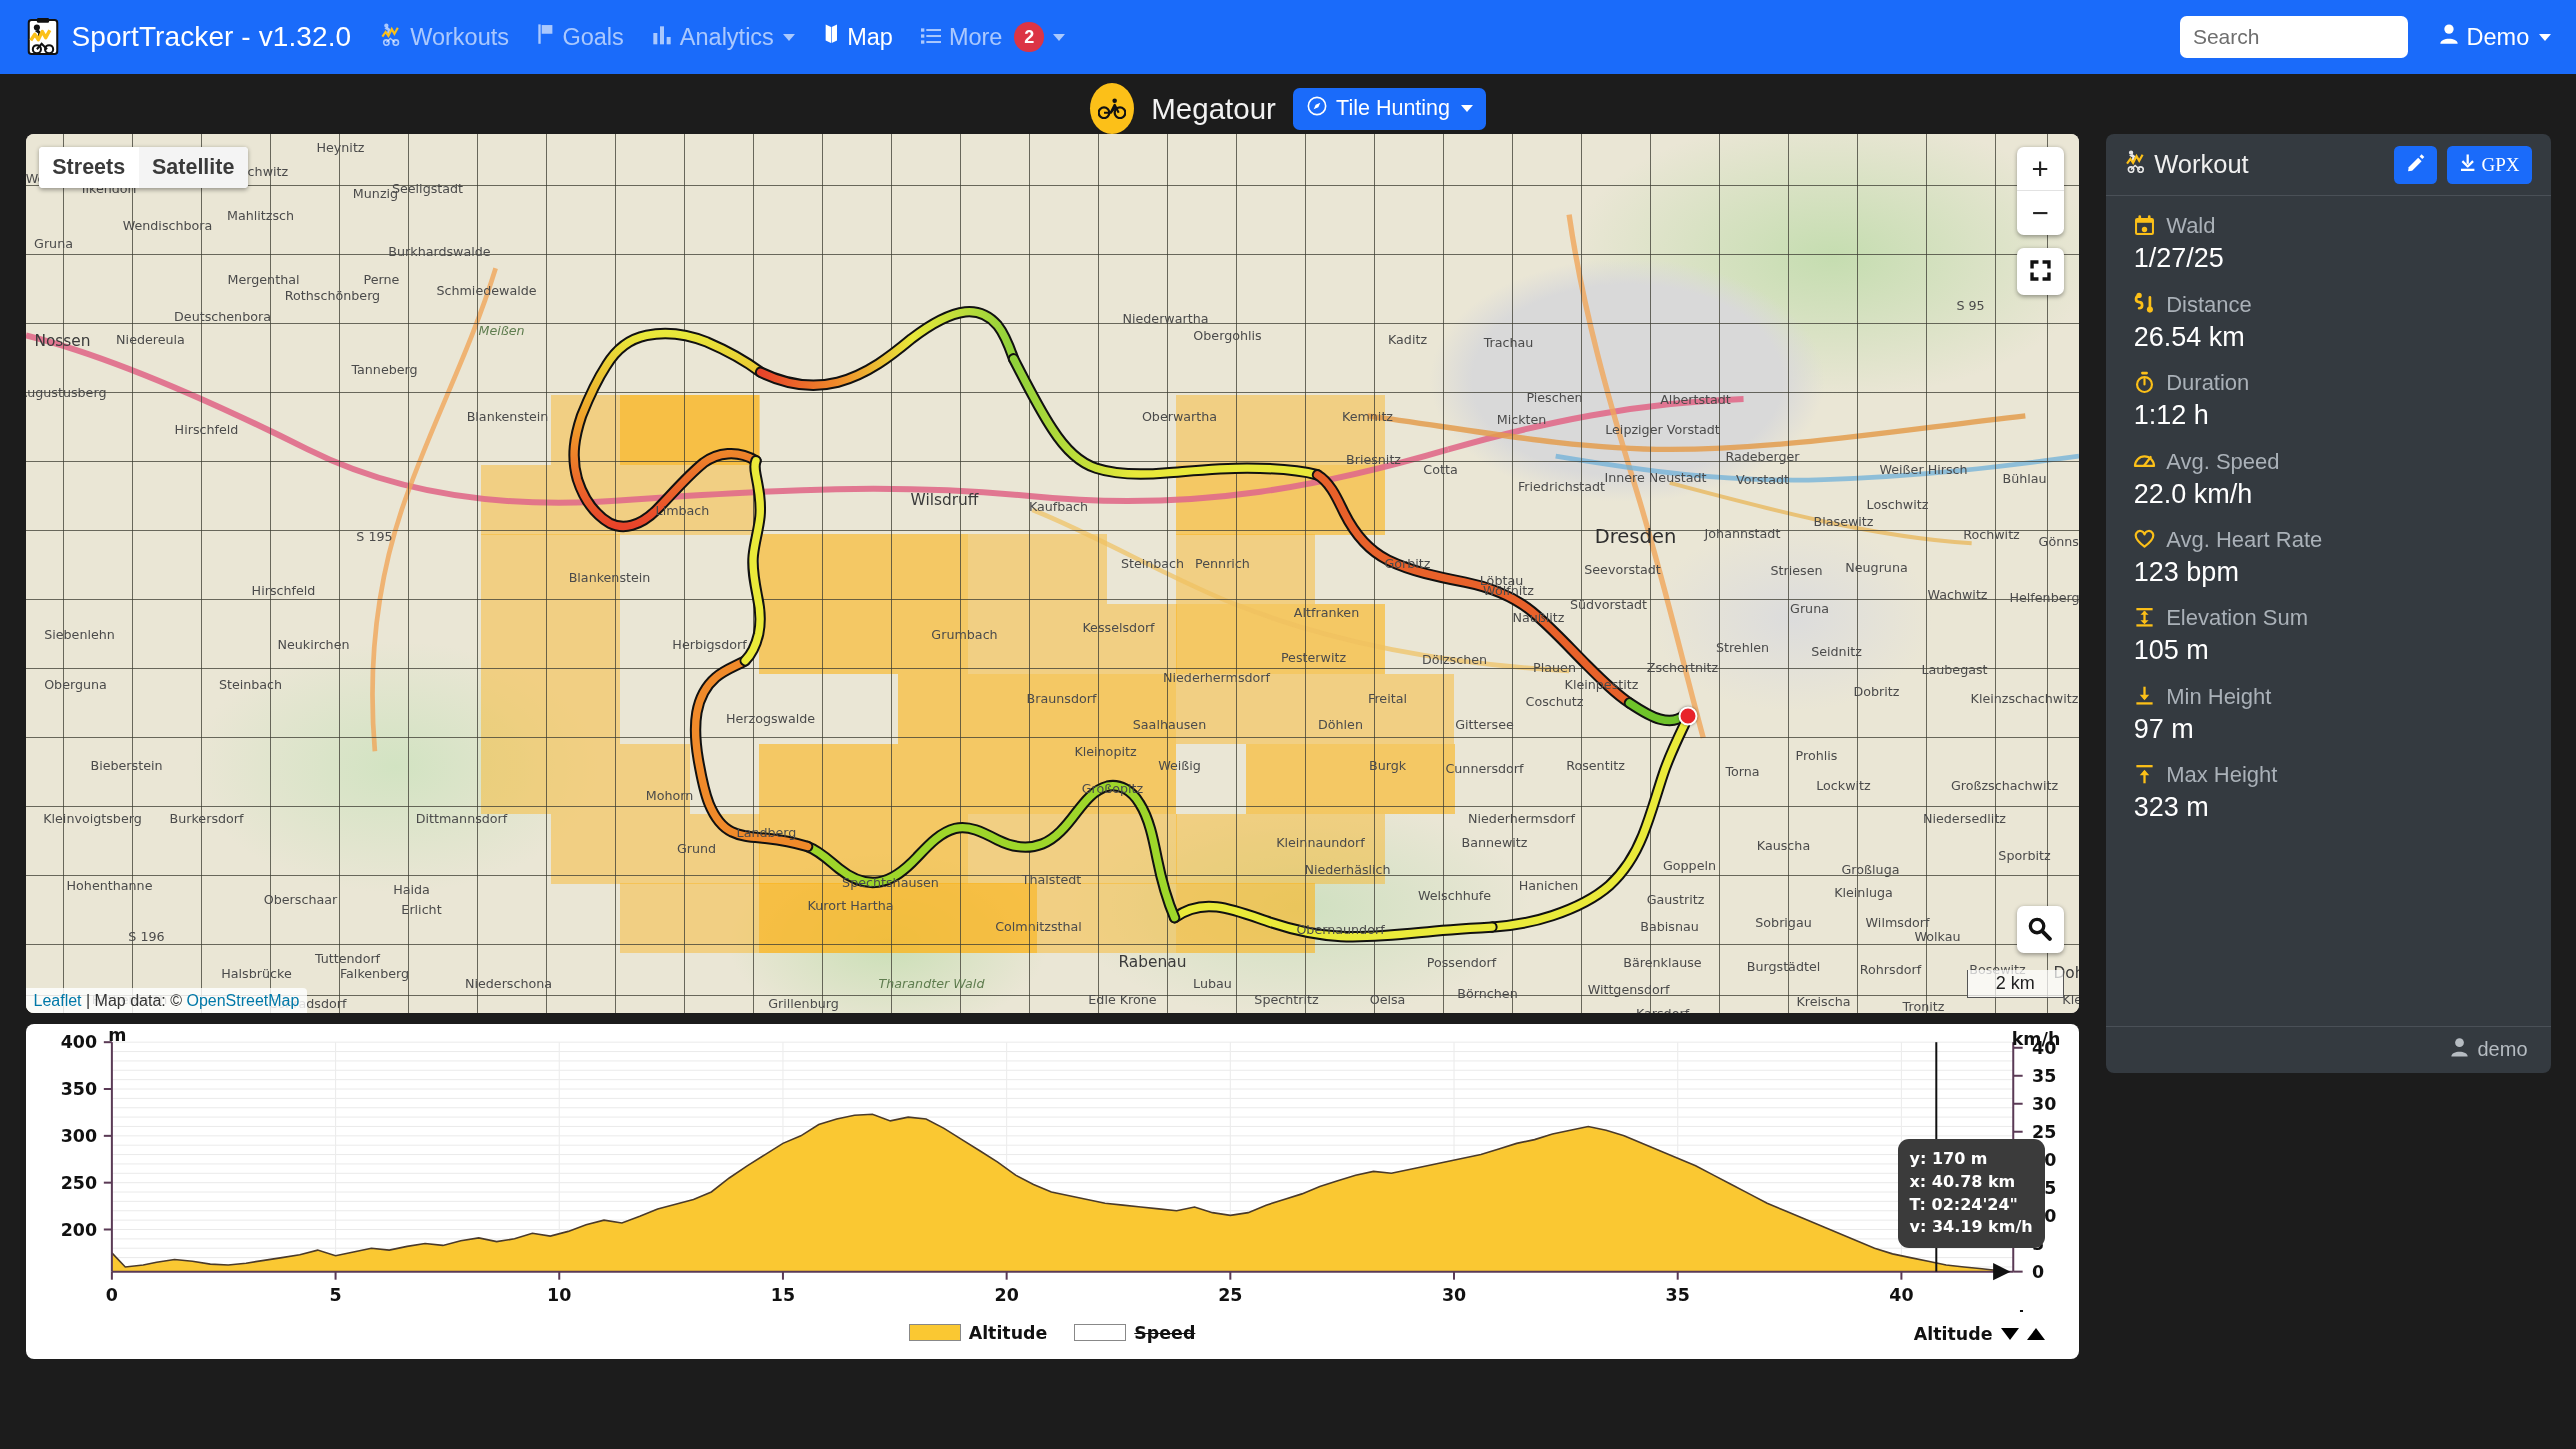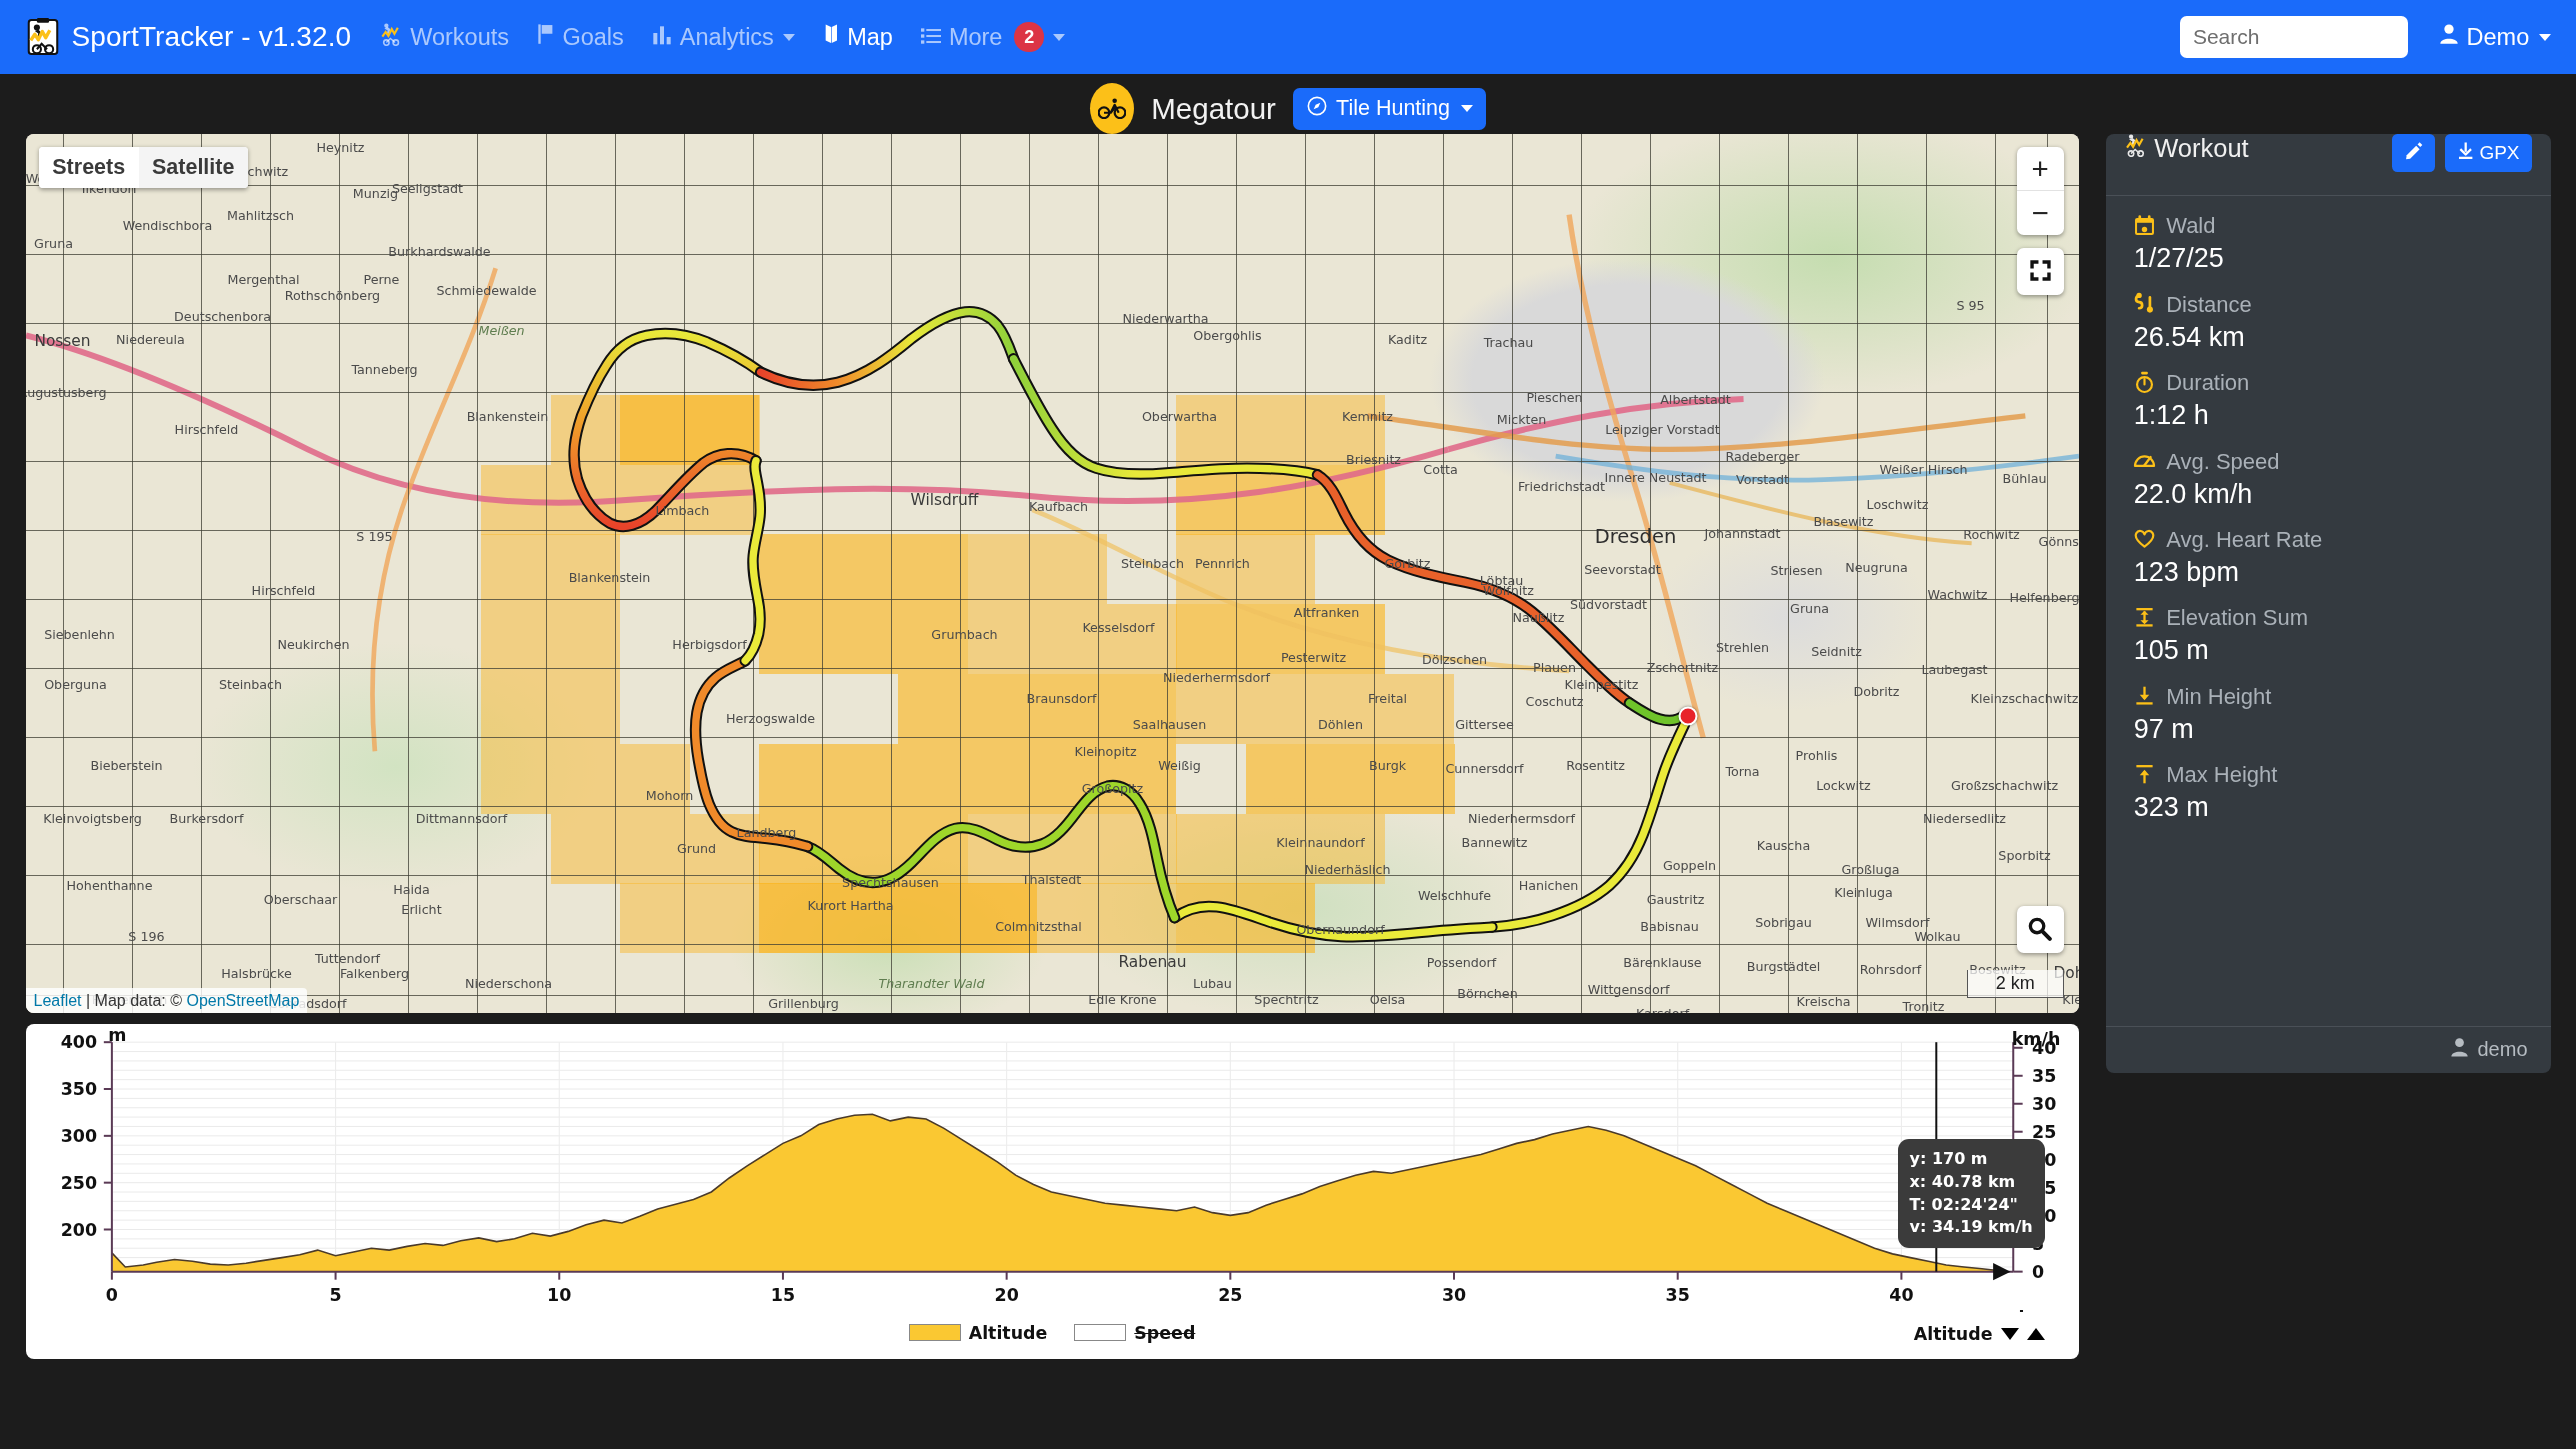--- a/index.html
+++ b/index.html
@@ -182,30 +182,30 @@
   }
   .tri-d { width:0;height:0;border-left:9.4px solid transparent;border-right:9.4px solid transparent;border-top:12px solid #000; }
   .tri-u { width:0;height:0;border-left:9.4px solid transparent;border-right:9.4px solid transparent;border-bottom:12px solid #000; }
 
   
   .sidebar {
     width: 471px; margin-left: 27px; background: #343a40; border-radius: 8px;
     display: flex; flex-direction: column; height: 939px;
   }
   .sb-header {
-    height: 62px; display: flex; align-items: flex-start; padding: 0 19px;
+    height: 62px; display: flex; align-items: center; padding: 0 19px;
     border-bottom: 0.7px solid #4a5057; gap: 9.4px;
   }
   .sb-title { color: #f0f0f0; font-size: 25.5px; display: flex; align-items: center; gap: 6.7px; }
   .sb-actions { margin-left: auto; display: flex; gap: 9.4px; }
   .sb-btn {
     background: #1a6bfa; border: none; border-radius: 5.4px; height: 38px;
     display: flex; align-items: center; justify-content: center; gap: 5.4px;
     padding: 0 12px; color: #fff; font-size: 19px; cursor: pointer;
-    font-family: Liberation Sans, sans-serif;
+    font-family: Liberation Serif, serif;
   }
   .sb-body { padding: 17.4px 27px 0 27px; flex: 1; }
   .stat { margin-bottom: 17.4px; }
   .stat-head { display: flex; align-items: center; gap: 10.7px; }
   .stat-label { color: #aab1b8; font-size: 22px; }
   .stat-value { color: #fff; font-size: 27px; margin-top: 4px; margin-left: 1.3px; }
   .sb-footer {
     border-top: 0.7px solid #4a5057; padding: 10.7px 23px;
     display: flex; align-items: center; justify-content: flex-end; gap: 8px;
     color: #b6bcc2; font-size: 20px;

